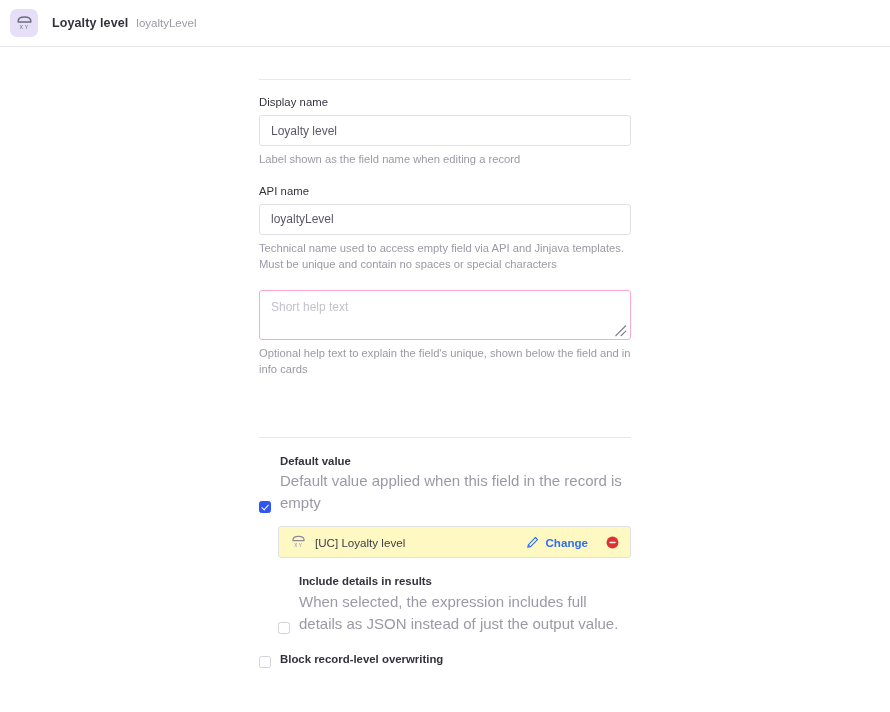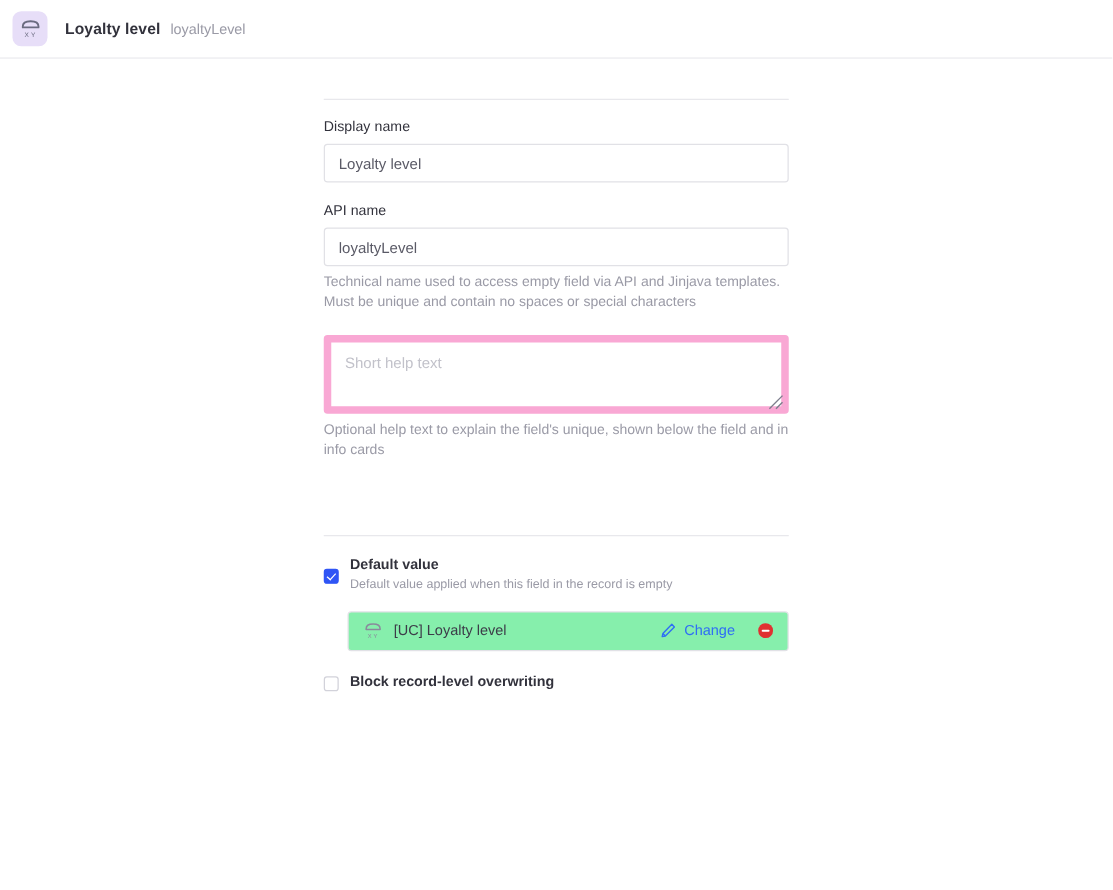--- a/index.html
+++ b/index.html
@@ -99,22 +99,22 @@
     font-family: "Liberation Sans", sans-serif;
     font-size: 12px;
     color: #5a5a66;
     outline: none;
   }
   .text-input::placeholder { color: #b4b4be; }
 
   .textarea-wrap { position: relative; }
   .text-area {
     width: 100%;
-    height: 63px;
-    border: 6px solid #f9a8d4;
+    height: 50px;
+    border: 1px solid #f9a8d4;
     border-radius: 3px;
     background: #fff;
     padding: 9px 11px;
     font-family: "Liberation Sans", sans-serif;
     font-size: 12px;
     color: #5a5a66;
     outline: none;
     resize: none;
     display: block;
   }
@@ -133,21 +133,21 @@
     line-height: 1.42;
     color: #9a9aa6;
     margin-top: 6px;
   }
 
   .spacer-lg { height: 42px; }
 
   
   .check-row {
     display: flex;
-    align-items: center;
+    align-items: flex-end;
     margin-bottom: 13px;
   }
   .check-row.nested { margin-left: 19px; }
 
   .cbx {
     width: 12px;
     height: 12px;
     border-radius: 2.5px;
     flex: 0 0 auto;
     margin-top: 1px;
@@ -171,57 +171,57 @@
     transform: rotate(42deg);
   }
   .check-body { margin-left: 9px; }
   .check-title {
     font-size: 11.4px;
     font-weight: bold;
     color: #32323c;
     line-height: 1.35;
   }
   .check-desc {
-    font-size: 10px;
+    font-size: 15px;
     line-height: 1.45;
     color: #9a9aa6;
     margin-top: 1px;
   }
 
   
   .value-card {
     margin: 11px 0 16px 19px;
     height: 32px;
     border: 1px solid #e1e1e6;
     border-radius: 3px;
     display: flex;
     align-items: center;
     padding: 0 11px 0 12px;
-    background: #86efac;
+    background: #fef9c3;
   }
   .value-card-icon {
     width: 15px;
     height: 14px;
     flex: 0 0 auto;
   }
   .value-card-label {
     font-size: 11.6px;
     color: #3c3c48;
     margin-left: 9px;
     flex: 1 1 auto;
     white-space: nowrap;
     overflow: hidden;
   }
   .change-link {
     display: flex;
     align-items: center;
     gap: 6px;
     color: #2f6ef5;
     font-size: 11.6px;
-    font-weight: normal;
+    font-weight: bold;
     cursor: pointer;
     flex: 0 0 auto;
   }
   .pencil-icon { width: 13px; height: 13px; display: block; }
   .delete-btn {
     width: 13px;
     height: 13px;
     margin-left: 18px;
     flex: 0 0 auto;
     cursor: pointer;
@@ -247,20 +247,21 @@
 </div>
 
 <div class="page">
   <div class="form-col">
 
     <div class="section-rule"></div>
 
     <div class="field">
       <div class="field-label">Display name</div>
       <input class="text-input" type="text" value="Loyalty level" style="">
+      <div class="help-text">Label shown as the field name when editing a record</div>
     </div>
 
     <div class="field">
       <div class="field-label">API name</div>
       <input class="text-input" type="text" value="loyaltyLevel" style="">
       <div class="help-text">Technical name used to access empty field via API and Jinjava templates. Must be unique and contain no spaces or special characters</div>
     </div>
 
     <div class="field">
       <div class="textarea-wrap">
@@ -299,20 +300,27 @@
           <line x1="2.5" y1="9.5" x2="4.6" y2="11.6" stroke="#2f6ef5" stroke-width="1.2"></line>
         </svg>
         <span>Change</span>
       </span>
       <svg class="delete-btn" viewBox="0 0 14 14">
         <circle cx="7" cy="7" r="6.4" fill="#e03131"></circle>
         <rect x="3.6" y="6.2" width="6.8" height="1.7" rx="0.8" fill="#ffffff"></rect>
       </svg>
     </div>
 
+    <div class="check-row nested">
+      <span class="cbx"></span>
+      <div class="check-body">
+        <div class="check-title">Include details in results</div>
+        <div class="check-desc">When selected, the expression includes full details as JSON instead of just the output value.</div>
+      </div>
+    </div>
 
     <div class="check-row" style="margin-top:18px;">
       <span class="cbx"></span>
       <div class="check-body">
         <div class="check-title">Block record-level overwriting</div>
 
       </div>
     </div>
 
   </div>

